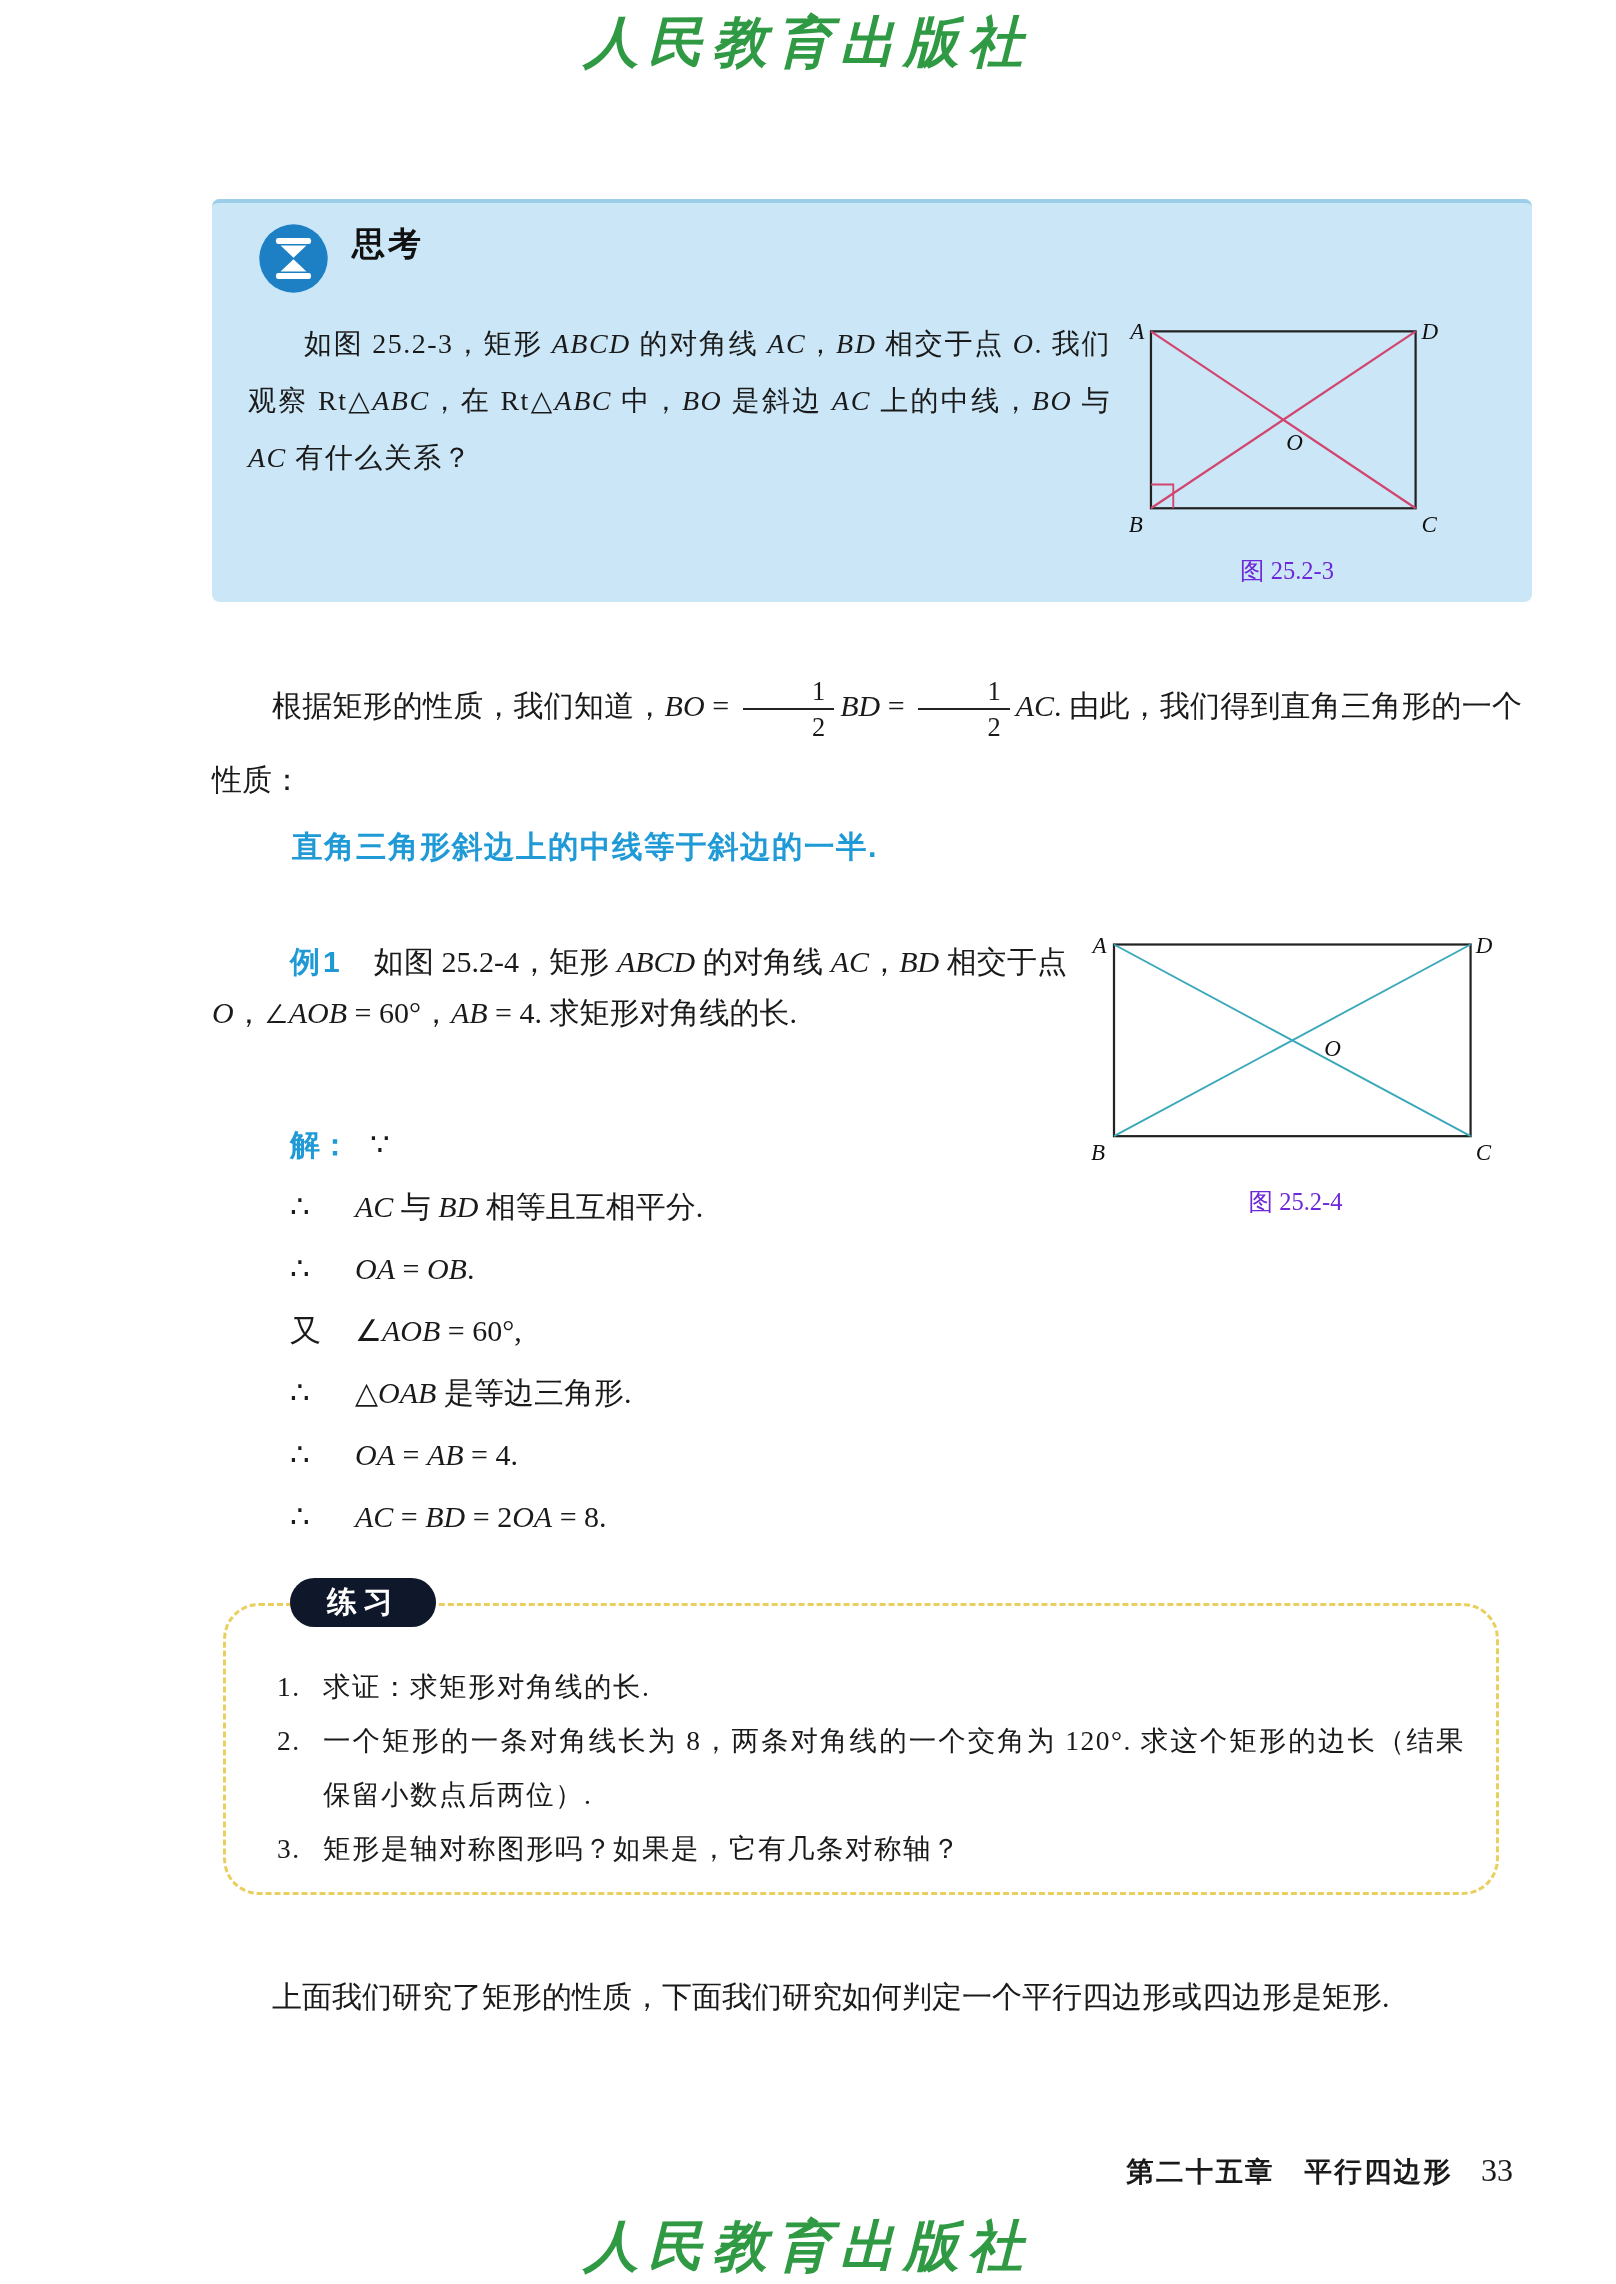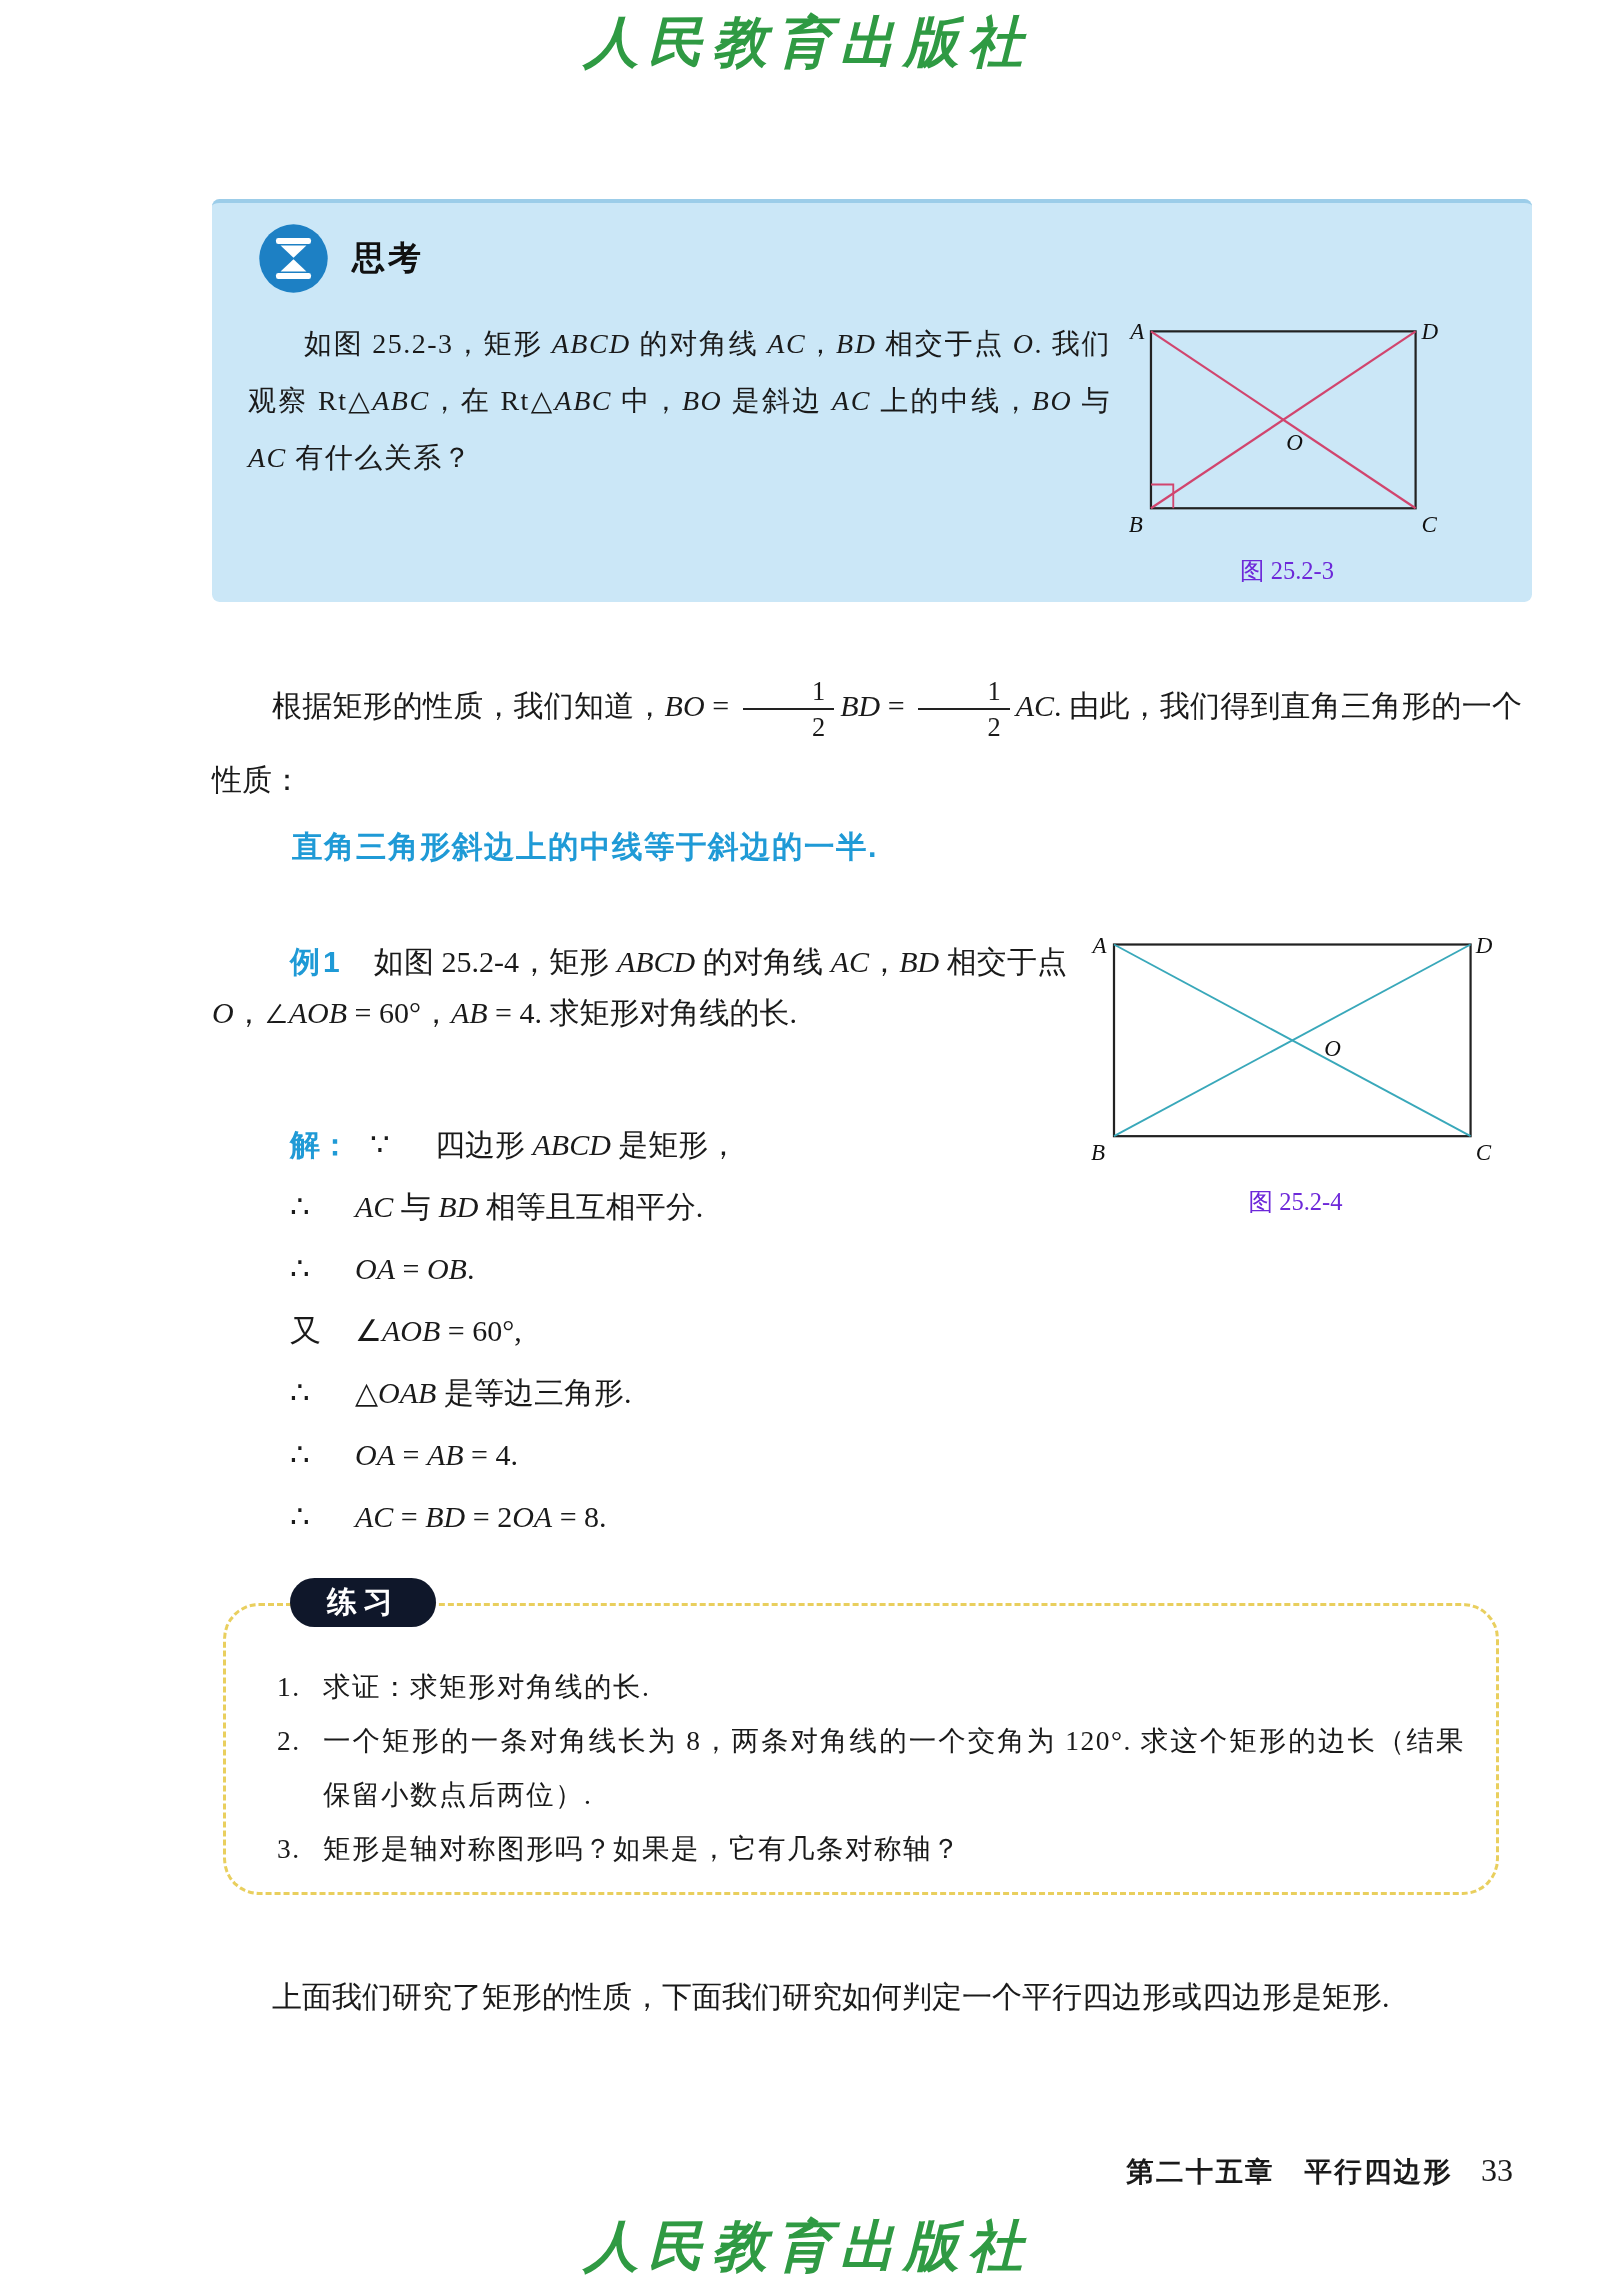--- a/index.html
+++ b/index.html
@@ -18,21 +18,21 @@
   .logo.top { top:6px; }
   .logo.bottom { top:2210px; }
 
   
   .think {
     position:absolute; left:212px; top:199px; width:1320px; height:403px;
     background:#cbe7f7; border-radius:7.4px; border-top:4.5px solid #9ccde9;
   }
   .think-head {
     position:absolute; left:45px; top:19.3px;
-    display:flex; align-items:center; gap:22px;
+    display:flex; align-items:flex-start; gap:22px;
   }
   .think-title {
     font-family:"Liberation Sans", sans-serif; font-weight:bold;
     font-size:33px; color:#111; letter-spacing:3px;
   }
   .think-body {
     position:absolute; left:36px; top:112px; width:863px;
     font-size:28px; line-height:57px; text-indent:2em;
     text-align:justify; letter-spacing:1.5px;
   }
@@ -173,21 +173,20 @@
       <text class="flabel" x="522" y="308">C</text>
       <text class="flabel" x="318" y="168">O</text>
     </svg>
     <div class="fig-cap">图 25.2-4</div>
   </div>
 
   <div class="solution">
     <div class="sol-line">
       <span class="sol-label">解：</span>
       <span class="sol-mark">∵</span>
-      <span><span>四边形 </span><span class="mi">ABCD</span><span> 是矩形，</span></span>
     </div>
     <div class="sol-line">
       <span class="sol-mark">∴</span>
       <span><span class="mi">AC</span><span> 与 </span><span class="mi">BD</span><span> 相等且互相平分.</span></span>
     </div>
     <div class="sol-line">
       <span class="sol-mark">∴</span>
       <span><span class="mi">OA</span><span class="mm"> = </span><span class="mi">OB</span><span class="mm">.</span></span>
     </div>
     <div class="sol-line">

